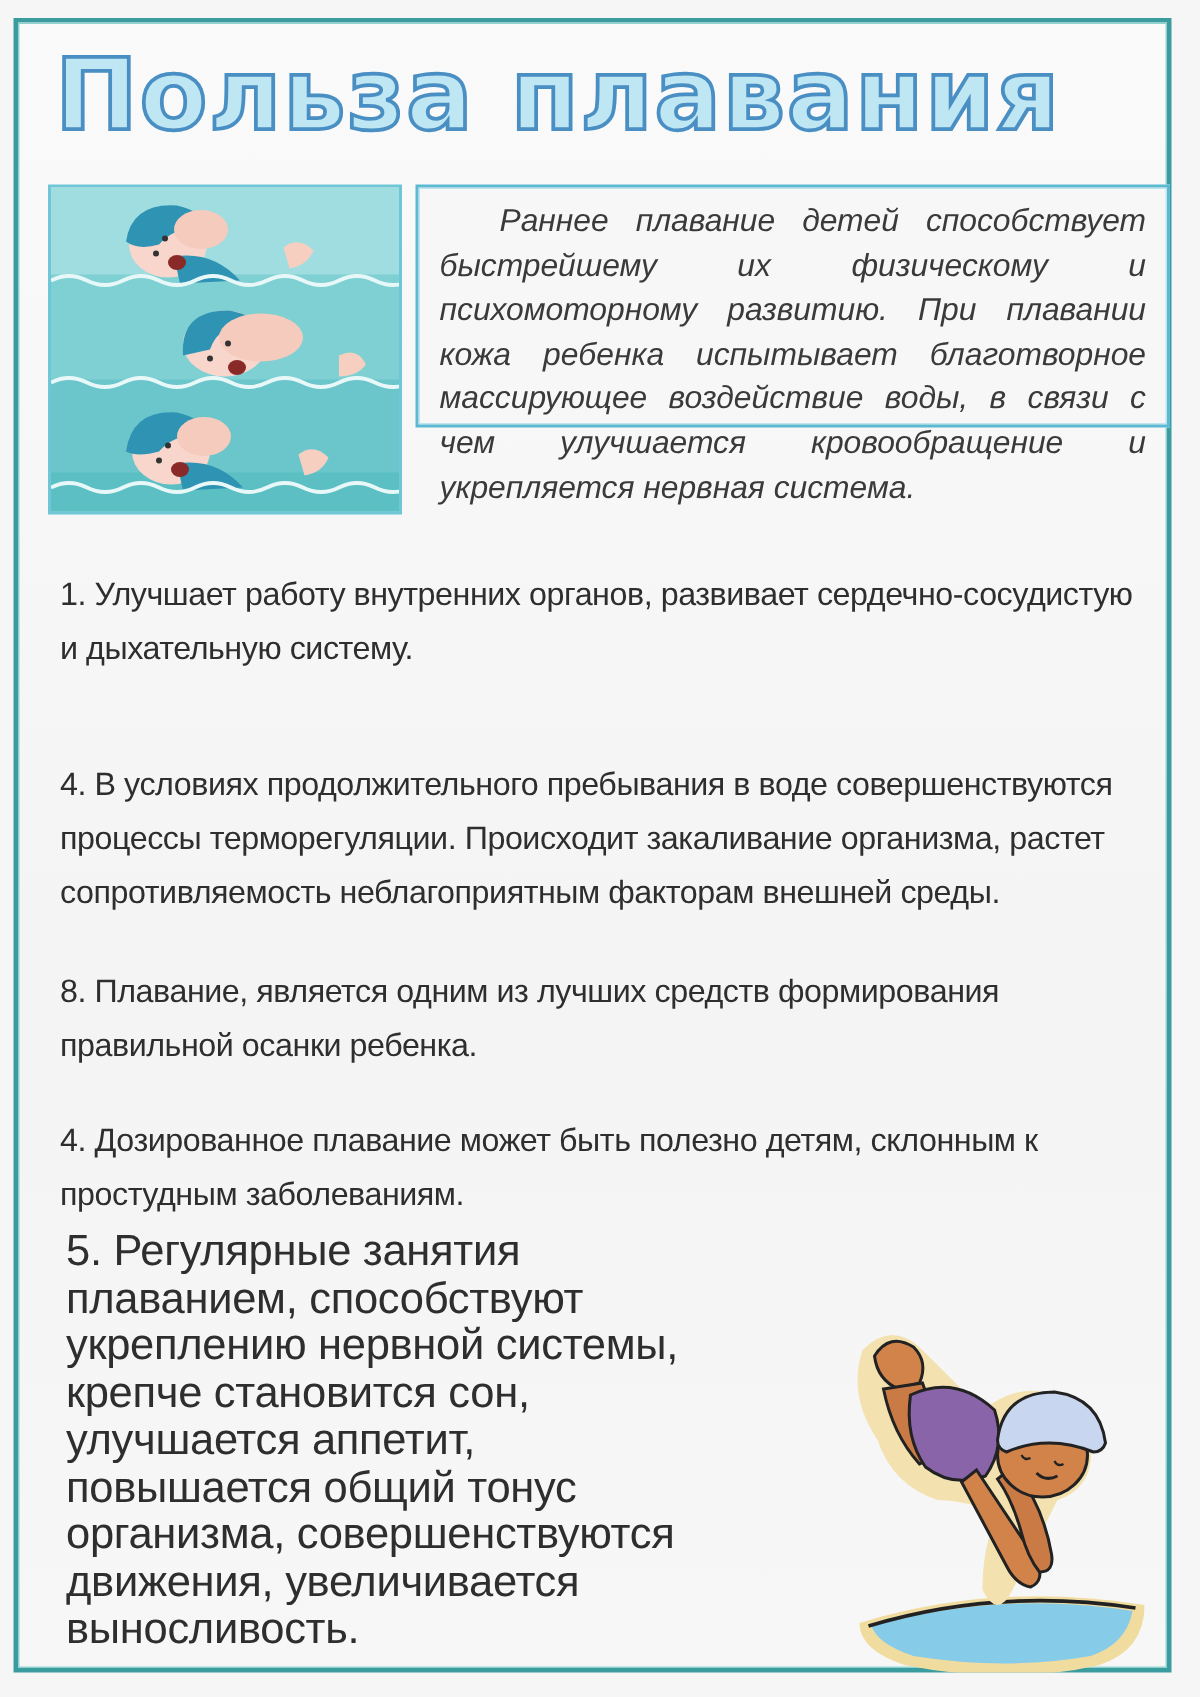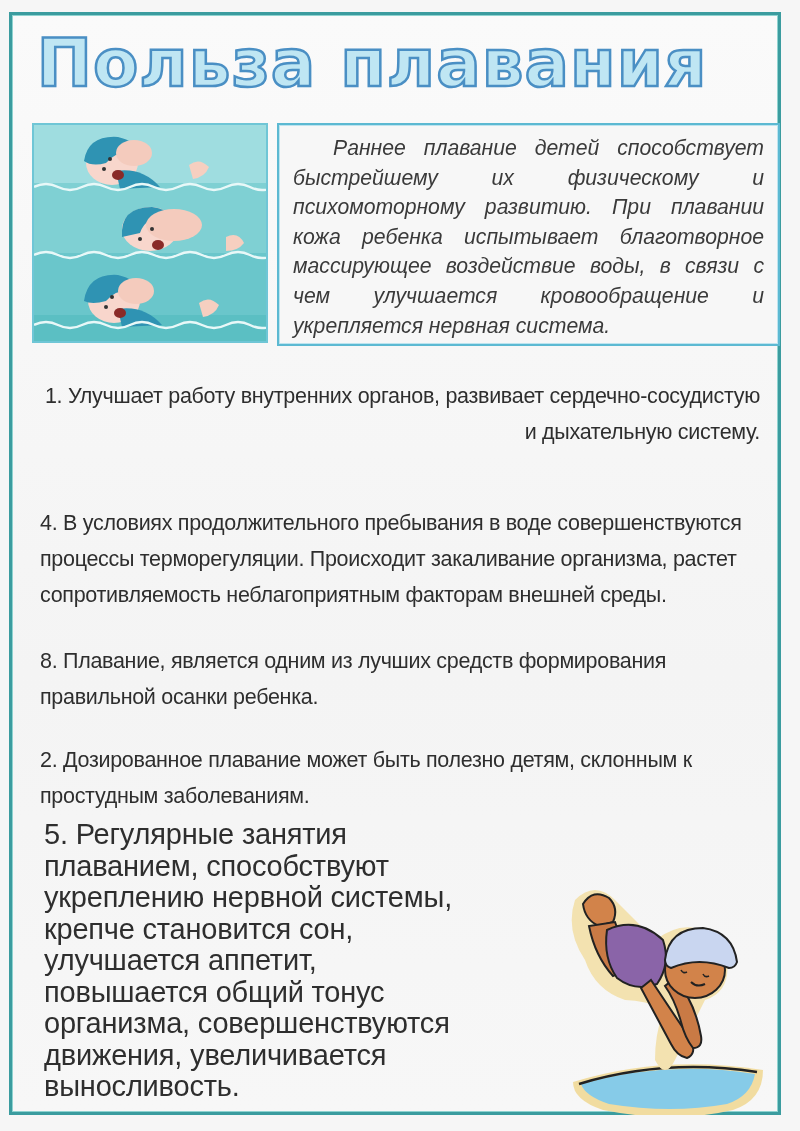--- a/index.html
+++ b/index.html
@@ -51,21 +51,21 @@
       box-sizing: border-box;
       overflow: hidden;
       background: linear-gradient(180deg, #bfe8ec 0%, #8fd5d8 35%, #6cc6cb 70%, #59bcc2 100%);
     }
     .swim-box svg { display: block; }
     .intro-box {
       position: absolute;
       left: 277px;
       top: 123px;
       width: 503px;
-      height: 223px;
+      height: 162px;
       border: 2px solid #5cb9d2;
       box-shadow: inset 0 0 0 1px #bde4ef;
       box-sizing: border-box;
       padding: 8px 14px 6px 14px;
       background: #f7f7f7;
     }
     .intro-text {
       font-family: "Liberation Sans", sans-serif;
       font-style: italic;
       font-size: 21.2px;
@@ -76,21 +76,21 @@
       margin: 0;
     }
     .benefit {
       font-family: "Liberation Sans", sans-serif;
       font-size: 21.5px;
       line-height: 36px;
       color: #2e2e2e;
       margin: 0;
       letter-spacing: -0.3px;
     }
-    .b1 { position: absolute; left: 40px; top: 378px; width: 720px; text-align: right; }
+    .b1 { position: absolute; left: 40px; top: 378px; width: 720px; }
     .b2 { position: absolute; left: 40px; top: 505px; width: 720px; }
     .b3 { position: absolute; left: 40px; top: 643px; width: 720px; }
     .b4 { position: absolute; left: 40px; top: 742px; width: 720px; }
     .b5 {
       position: absolute;
       left: 44px;
       top: 819px;
       width: 430px;
       font-size: 29px;
       line-height: 31.5px;
@@ -156,21 +156,21 @@
   </svg>
 </div>
 
 <div class="intro-box">
   <p class="intro-text">Раннее плавание детей способствует быстрейшему их физическому и психомоторному развитию. При плавании кожа ребенка испытывает благотворное массирующее воздействие воды, в связи с чем улучшается кровообращение и укрепляется нервная система.</p>
 </div>
 
 <p class="benefit b1">1. Улучшает работу внутренних органов, развивает сердечно-сосудистую и дыхательную систему.</p>
 <p class="benefit b2">4. В условиях продолжительного пребывания в воде совершенствуются процессы терморегуляции. Происходит закаливание организма, растет  сопротивляемость неблагоприятным факторам внешней среды.</p>
 <p class="benefit b3">8. Плавание, является одним из лучших средств формирования правильной осанки ребенка.</p>
-<p class="benefit b4">2. Дозированное плавание может быть полезно детям, склонным к простудным заболеваниям.</p>
+<p class="benefit b4">4. Дозированное плавание может быть полезно детям, склонным к простудным заболеваниям.</p>
 <p class="benefit b5">5. Регулярные занятия плаванием, способствуют укреплению нервной системы, крепче становится сон, улучшается аппетит, повышается общий тонус организма, совершенствуются движения, увеличивается выносливость.</p>
 
 <div class="diver">
   <svg width="220" height="245" viewBox="0 0 220 245">
 
     <path d="M18 212 q90 -28 190 -12 q0 30 -30 40 q-60 14 -130 0 q-30 -10 -30 -28z" fill="#f1dca0"></path>
     <path d="M26 214 q86 -24 174 -10 q-4 22 -28 30 q-56 10 -118 0 q-24 -8 -28 -20z" fill="#86cbe8"></path>
     <path d="M24 214 q86 -26 178 -12" fill="none" stroke="#222" stroke-width="2.5"></path>
 
     <path d="M20 30 q20 -20 40 0 l40 40 q40 -30 70 10 q10 40 -20 50 q-10 20 -30 60 q-10 20 -20 0 q0 -30 10 -50 q-20 -10 -40 -10 q-30 -10 -40 -40 q-20 -30 -10 -60z" fill="#f3e2b0"></path>

